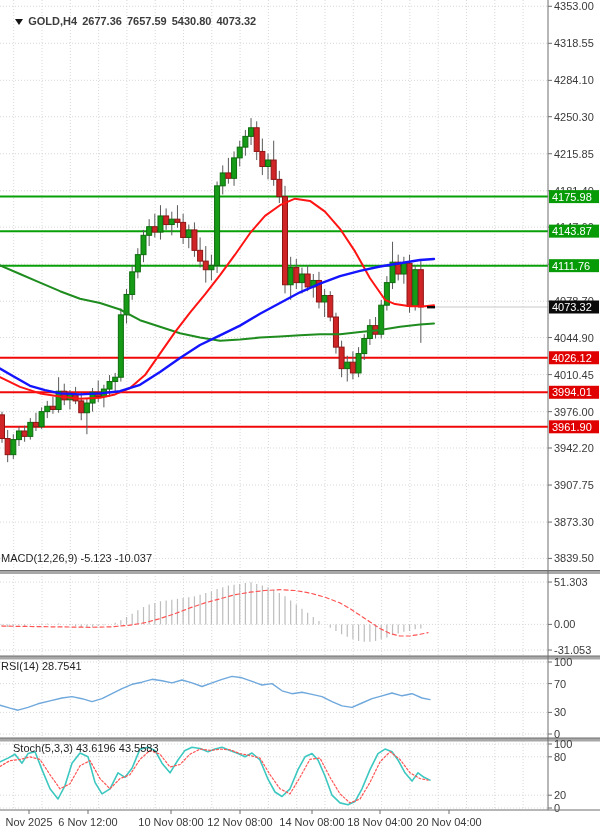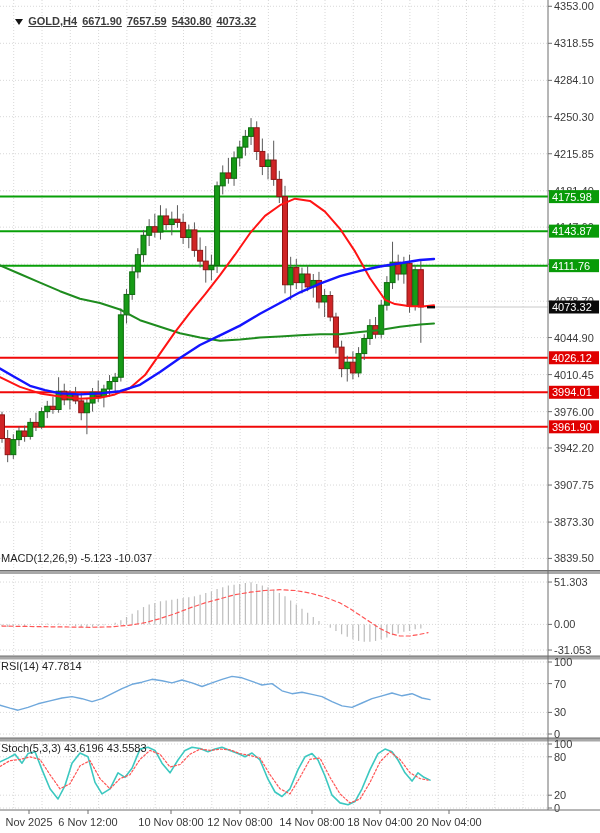--- a/index.html
+++ b/index.html
@@ -2,26 +2,26 @@
 <html><head>
 <meta charset="utf-8">
 <style>
   html,body{margin:0;padding:0;background:#ffffff;}
   body{width:600px;height:833px;overflow:hidden;font-family:"Liberation Sans",sans-serif;}
   #app{position:relative;width:600px;height:833px;background:#fff;}
   #chart{position:absolute;left:0;top:0;}
   svg text{font-family:"Liberation Sans",sans-serif;font-size:11px;fill:#3a3a3a;}
   .ovl{position:absolute;font-size:11px;color:#1f1f1f;white-space:pre;line-height:13px;}
   #title{top:2px;left:3px;color:#3c3c3c;font-weight:bold;}
-  #title span{margin-right:5px;text-decoration:underline;}
+  #title span{margin-right:5px;}
   .mark{display:inline-block;width:0;height:0;border-left:4px solid transparent;
         border-right:4px solid transparent;border-top:6px solid #151515;margin-right:3px;}
   #macd-label{top:552px;left:1px;}
   #rsi-label{top:660px;left:1px;}
-  #stoch-label{top:742px;left:1px;}
+  #stoch-label{top:742px;left:1px;padding-left:12px;}
 </style>
 </head>
 <body>
 
 <div id="app">
   <svg id="chart" width="600" height="833">
       <rect x="0" y="0" width="600" height="833" fill="#ffffff"></rect>
       <g>
         <line x1="13.7" y1="0" x2="13.7" y2="810" stroke="#d8d8d8" stroke-width="1" stroke-dasharray="1,2"></line>
         <line x1="42" y1="0" x2="42" y2="810" stroke="#d8d8d8" stroke-width="1" stroke-dasharray="1,2"></line>
@@ -420,19 +420,19 @@
         <line x1="312" y1="810" x2="312" y2="814" stroke="#6e6e6e" stroke-width="1"></line>
         <text x="312" y="826" text-anchor="middle">14 Nov 08:00</text>
         <line x1="380" y1="810" x2="380" y2="814" stroke="#6e6e6e" stroke-width="1"></line>
         <text x="380" y="826" text-anchor="middle">18 Nov 04:00</text>
         <line x1="449" y1="810" x2="449" y2="814" stroke="#6e6e6e" stroke-width="1"></line>
         <text x="449" y="826" text-anchor="middle">20 Nov 04:00</text>
       </g>
     </svg>
 
   <div id="title" class="ovl">
-    <span class="mark"></span><span>GOLD,H4</span><span>6671.90</span><span>7657.59</span><span>5430.80</span><span>4073.32</span>
+    <span class="mark"></span><span>GOLD,H4</span><span>2677.36</span><span>7657.59</span><span>5430.80</span><span>4073.32</span>
   </div>
 
   <div id="macd-label" class="ovl">MACD(12,26,9) -5.123 -10.037</div>
-  <div id="rsi-label" class="ovl">RSI(14) 47.7814</div>
+  <div id="rsi-label" class="ovl">RSI(14) 28.7541</div>
   <div id="stoch-label" class="ovl">Stoch(5,3,3) 43.6196 43.5583</div>
 </div>
 
 </body></html>

